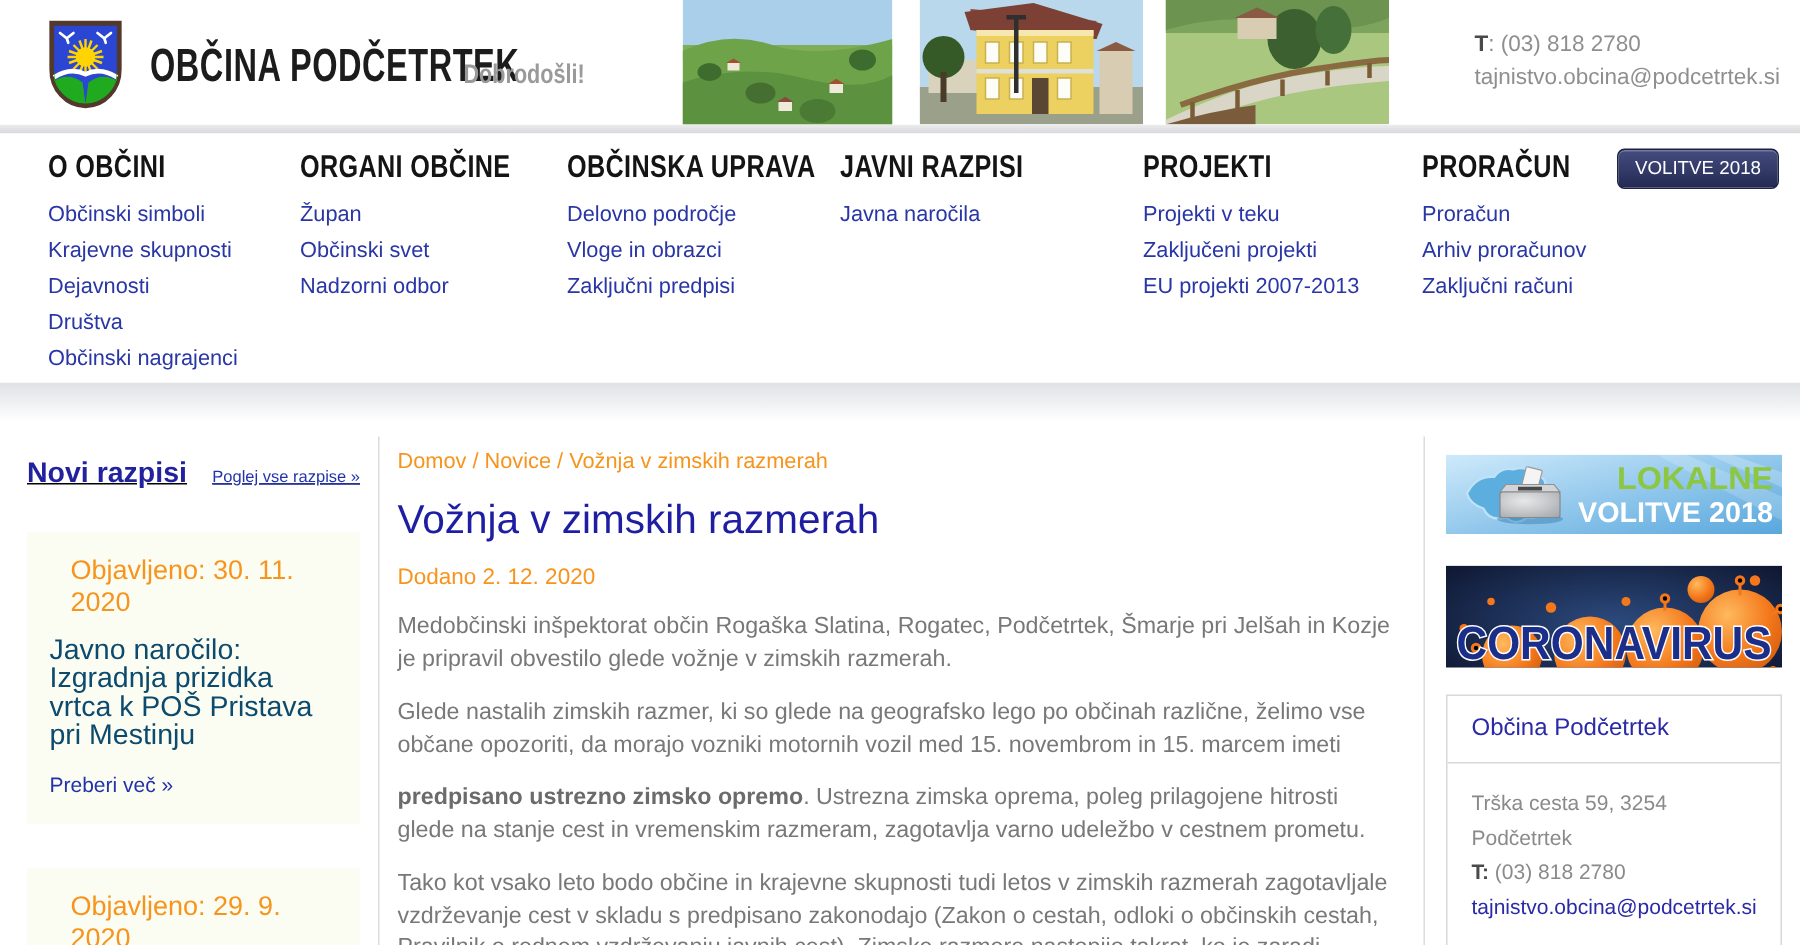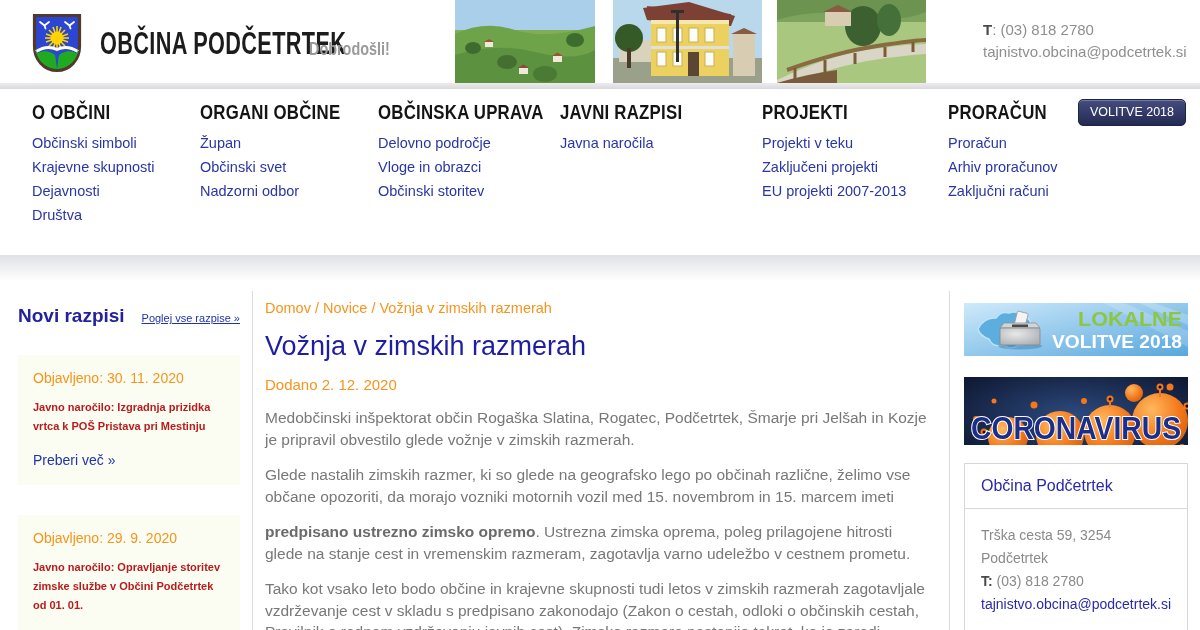--- a/index.html
+++ b/index.html
@@ -54,27 +54,27 @@
   .nav-shadow { height:26px; background:linear-gradient(#dfe1e5,#ffffff); }
 
   
   .content { position:relative; height:349px; }
   .vline { position:absolute; top:10px; height:400px; width:1px; background:#dcdcdc; }
   #vline-left { left:252px; }
   #vline-right { left:949px; }
 
   
   .sidebar { position:absolute; left:18px; top:0; width:222px; }
-  .sidebar-head { display:flex; justify-content:space-between; align-items:baseline; padding-top:24px; }
+  .sidebar-head { display:flex; justify-content:space-between; align-items:baseline; padding-top:24px;text-decoration:underline; }
   .sidebar-head h2 { margin:0; font-size:19px; color:#22229e; }
   .view-all { font-size:11px; color:#2233aa; text-decoration:underline; }
   .news-card { background:#fbfcf2; padding:13px 15px 16px; margin-top:28px; }
   .news-card + .news-card { margin-top:30px; }
-  .news-card .published { color:#f7941d; font-size:14px; margin:2px 0 12px; }
-  .news-card .news-title { color:#b91c1c; font-weight:bold; font-size:11px; line-height:19px; margin:0 0 15px; }
+  .news-card .published { color:#f7941d; font-size:18px; margin:2px 14px 12px; }
+  .news-card .news-title { color:#0c4a6e; font-weight:normal; font-size:19px; line-height:19px; margin:0 0 15px; }
   .news-card .more { color:#2233aa; font-size:14px; }
 
   
   .main { position:absolute; left:265px; top:0; width:668px; }
   .breadcrumb { margin-top:19px; font-size:14.5px; color:#f7941d; }
   .breadcrumb .crumb { color:#f7941d; }
   .article-title { margin:15px 0 0; font-size:27px; font-weight:normal; color:#1e1ea3; }
   .dodano { margin:14px 0 0; font-size:15px; color:#f7941d; }
   .main p.body { color:#787878; font-size:15.5px; line-height:21.5px; margin:14px 0 0; }
   .main p.body strong { color:#6b6b6b; }
@@ -201,20 +201,21 @@
         <ul>
 
             <li><a>Občinski simboli</a></li>
 
             <li><a>Krajevne skupnosti</a></li>
 
             <li><a>Dejavnosti</a></li>
 
             <li><a>Društva</a></li>
 
+            <li><a>Občinski nagrajenci</a></li>
           </ul>
       </div>
 
       <div class="nav-col">
         <h2>ORGANI OBČINE</h2>
         <ul>
 
             <li><a>Župan</a></li>
 
             <li><a>Občinski svet</a></li>
@@ -224,21 +225,21 @@
       </div>
 
       <div class="nav-col">
         <h2>OBČINSKA UPRAVA</h2>
         <ul>
 
             <li><a>Delovno področje</a></li>
 
             <li><a>Vloge in obrazci</a></li>
 
-            <li><a>Občinski storitev</a></li>
+            <li><a>Zaključni predpisi</a></li>
           </ul>
       </div>
 
       <div class="nav-col">
         <h2>JAVNI RAZPISI</h2>
         <ul>
 
 
 
             <li><a>Javna naročila</a></li>

